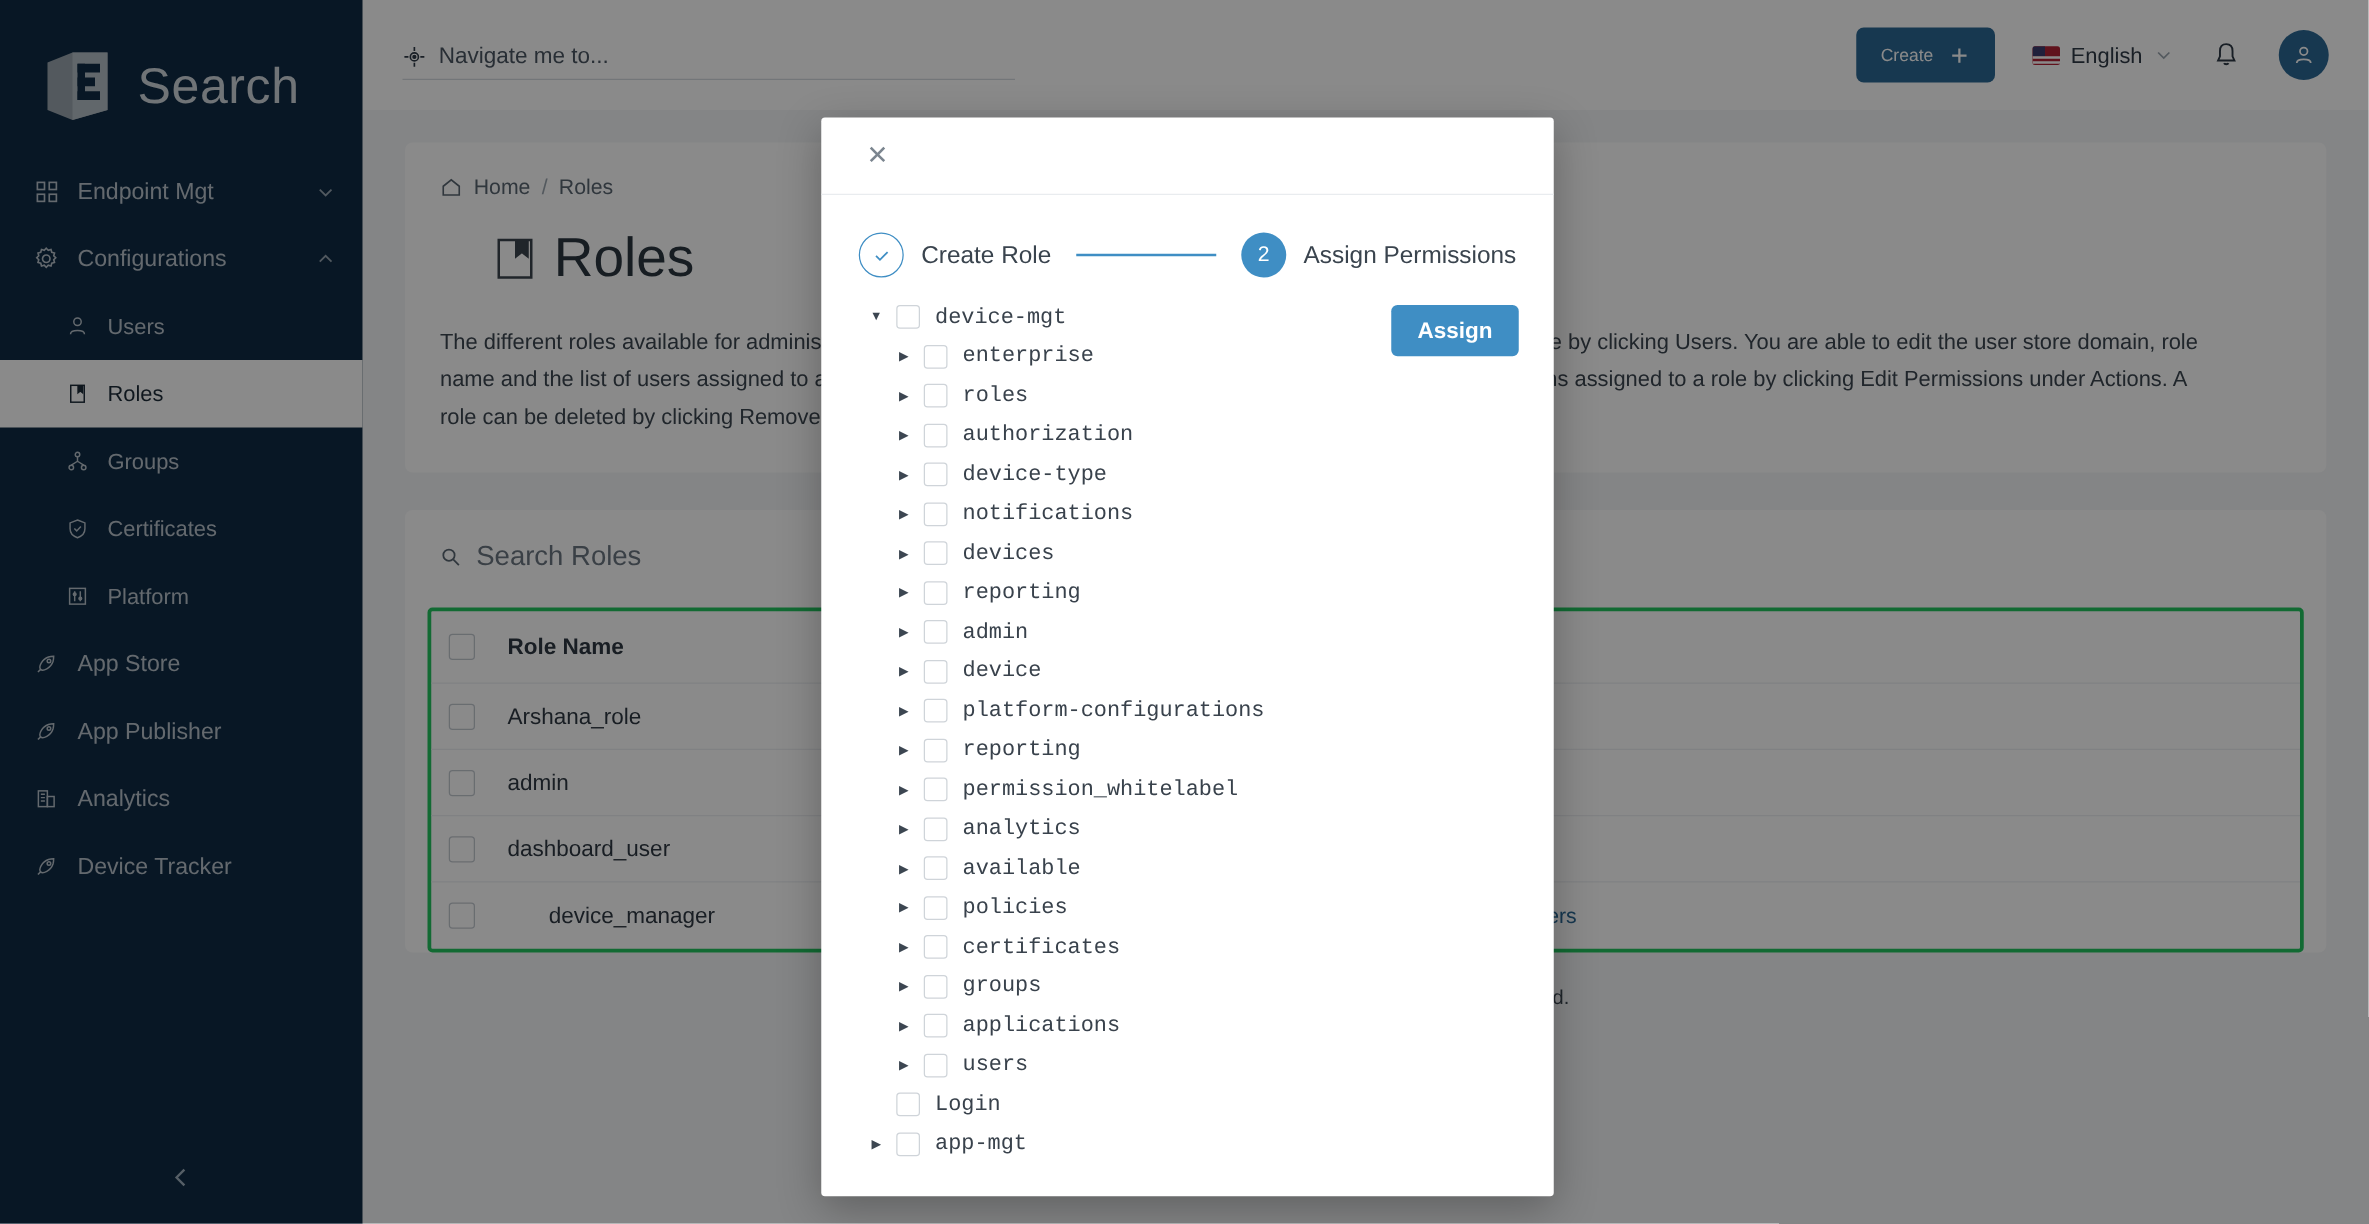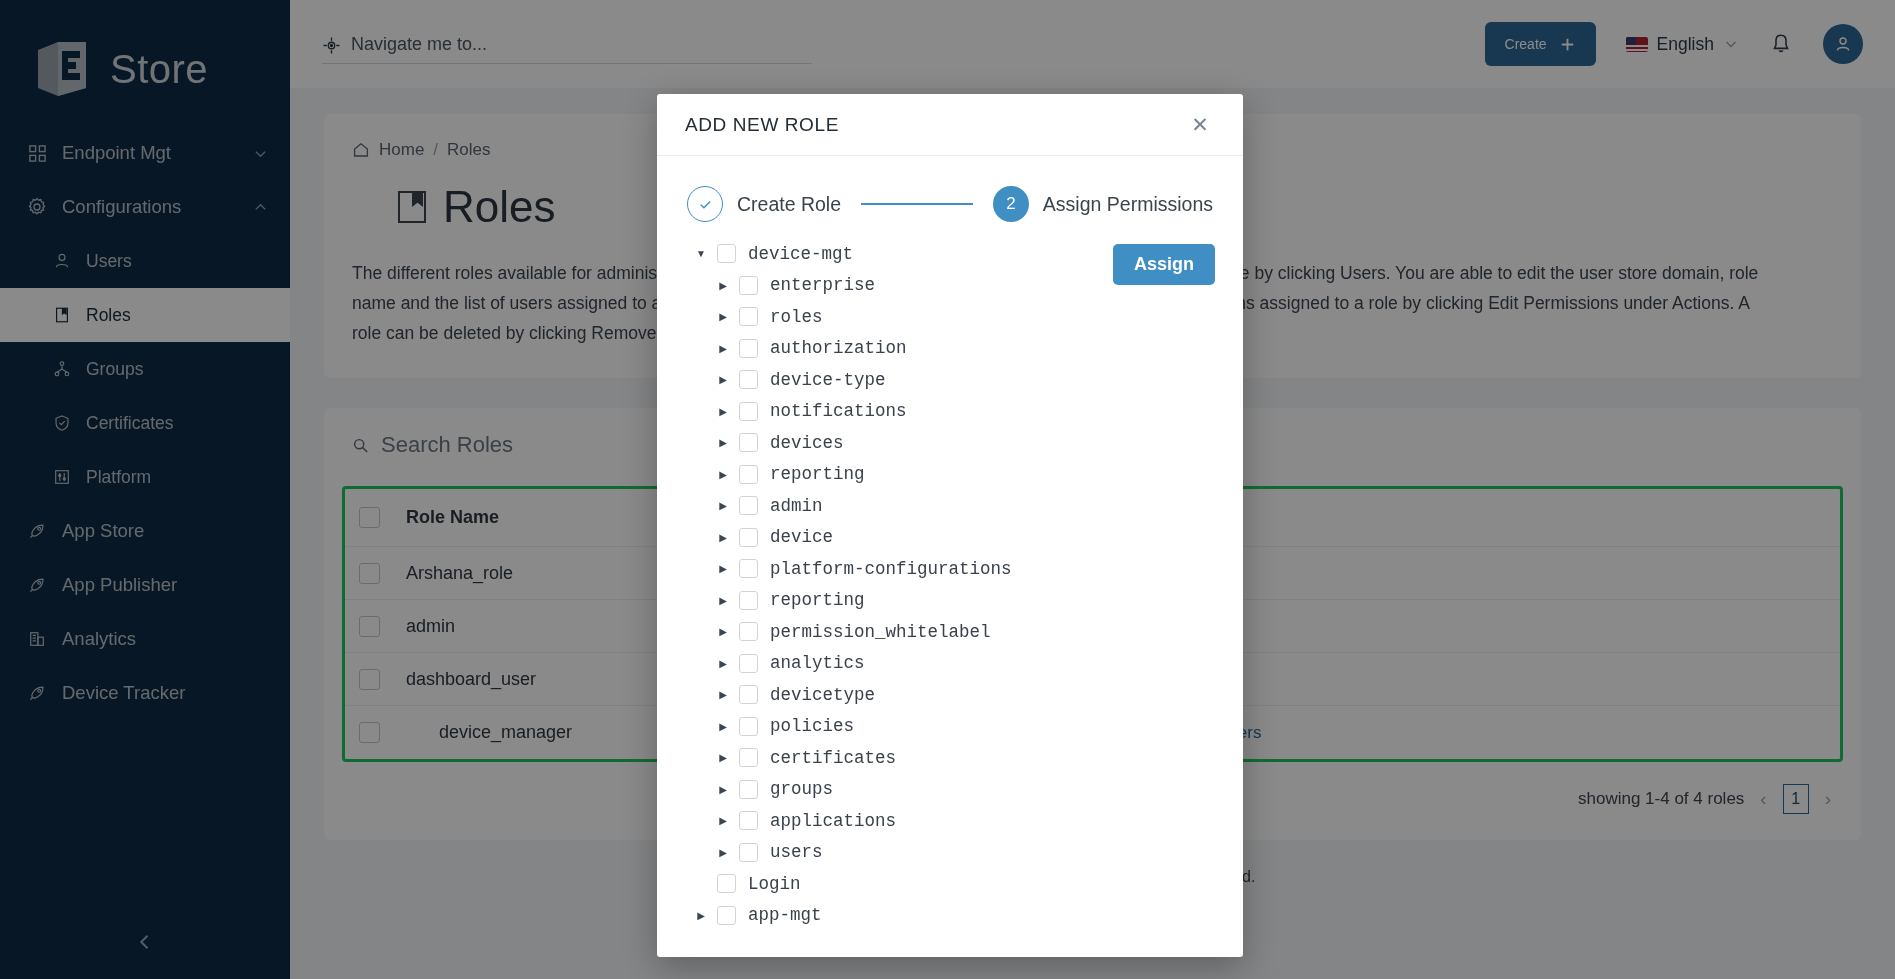--- a/index.html
+++ b/index.html
@@ -136,21 +136,21 @@
       <span class="brand-logo">
         <svg viewBox="0 0 68 62" width="68" height="62">
           <path d="M10 12 L30 4 L58 4 L58 50 L30 58 L10 50 Z" fill="#9aa5ae"></path>
           <path d="M30 4 L30 58 L58 50 L58 4 Z" fill="#b4bec6"></path>
           <rect x="34" y="13" width="18" height="7" fill="#102c45"></rect>
           <rect x="34" y="24" width="14" height="7" fill="#102c45"></rect>
           <rect x="34" y="35" width="18" height="7" fill="#102c45"></rect>
           <rect x="34" y="13" width="6" height="29" fill="#102c45"></rect>
         </svg>
       </span>
-      <span class="brand-name">Store</span>
+      <span class="brand-name">Search</span>
     </div>
 
     <nav class="nav">
       <div class="nav-item">
         <span class="ico">
           <svg viewBox="0 0 20 20" width="19" height="19" fill="none" stroke="#b9c3cc" stroke-width="1.4">
             <rect x="2" y="2" width="6" height="6"></rect>
               <rect x="12" y="2" width="6" height="6"></rect>
             <rect x="2" y="12" width="6" height="6"></rect>
               <rect x="12" y="12" width="6" height="6"></rect>
@@ -398,39 +398,32 @@
             <span class="c-users">Users</span>
           </div>
           <div class="tr">
             <span class="cb"></span>
             <span class="c-name">device_manager</span>
             <span class="c-div"></span>
             <span class="c-users">Users</span>
           </div>
         </div>
 
-        <div class="pager">
-          <span>showing 1-4 of 4 roles</span>
-          <span class="pg-arrow">‹</span>
-          <span class="pg-num">1</span>
-          <span class="pg-arrow">›</span>
-        </div>
       </div>
 
       <div class="footer">
         <span>© 2023, Entgra (Pvt) Ltd. All Rights Reserved.</span>
       </div>
     </div>
   </main>
 
   <div class="scrim"></div>
 
   <div class="modal">
     <div class="modal-head">
-      <span class="modal-title">ADD NEW ROLE</span>
       <span class="modal-x">✕</span>
     </div>
 
     <div class="stepper">
       <div class="step">
         <span class="step-circle done">
           <svg viewBox="0 0 20 20" width="17" height="17" fill="none" stroke="#3f8ec4" stroke-width="1.7">
               <path d="M4.5 10.2 L8.2 13.9 L15.4 6.6"></path>
             </svg>
         </span>
@@ -512,21 +505,21 @@
             <span class="tlabel">permission_whitelabel</span>
           </div>
           <div class="tnode lvl1">
             <span class="caret">▶</span>
             <span class="tcb"></span>
             <span class="tlabel">analytics</span>
           </div>
           <div class="tnode lvl1">
             <span class="caret">▶</span>
             <span class="tcb"></span>
-            <span class="tlabel">devicetype</span>
+            <span class="tlabel">available</span>
           </div>
           <div class="tnode lvl1">
             <span class="caret">▶</span>
             <span class="tcb"></span>
             <span class="tlabel">policies</span>
           </div>
           <div class="tnode lvl1">
             <span class="caret">▶</span>
             <span class="tcb"></span>
             <span class="tlabel">certificates</span>

